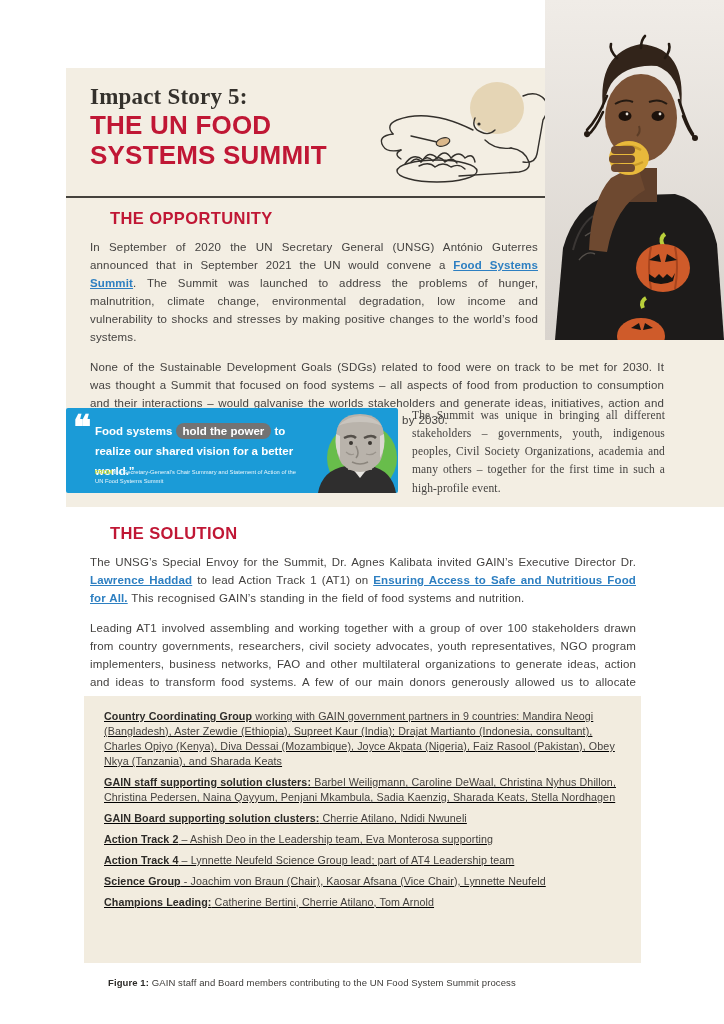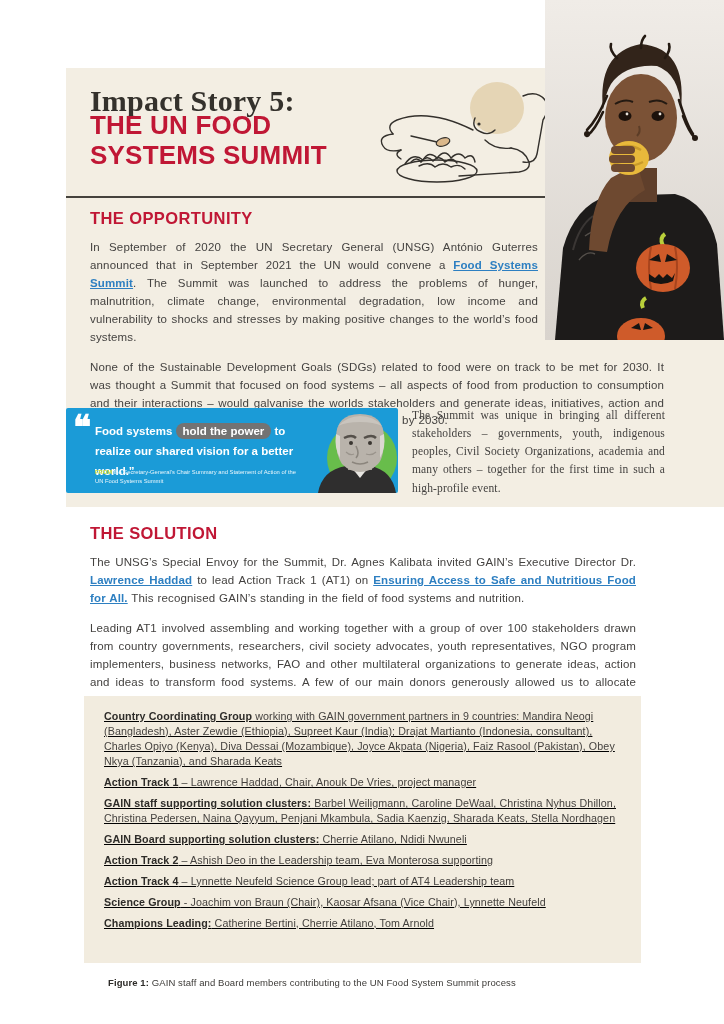--- a/index.html
+++ b/index.html
@@ -9,37 +9,38 @@
     position:relative; width:724px; height:1024px; background:#ffffff;
     overflow:hidden; margin:0 auto;
   }
   .top-panel {
     position:absolute; left:66px; top:68px; width:658px; height:439px;
     background:#f3eee3;
   }
   .kicker {
     position:absolute; left:90px; top:84px;
     font-family:"Liberation Serif", serif; font-weight:bold;
-    font-size:30px; color:#34312c; letter-spacing:.2px;
+    font-size:23px; color:#34312c; letter-spacing:.2px;
   }
   .main-title {
     position:absolute; left:90px; top:110px; width:270px;
     font-size:26px; font-weight:bold; color:#c01735; line-height:1.17;
     letter-spacing:.2px;
   }
   .header-rule {
     position:absolute; left:66px; top:196px; width:484px; height:2px;
     background:#45423d;
   }
   .lineart { position:absolute; left:345px; top:78px; width:205px; height:118px; }
   .child-photo { position:absolute; left:545px; top:0px; width:179px; height:340px; }
 
   .section-heading {
     font-size:16.5px; font-weight:bold; color:#c01735; letter-spacing:.4px;
     margin-bottom:11px;
+    margin-left:20px;
   }
   .opportunity {
     position:absolute; left:90px; top:209px; width:574px;
   }
   .photo-wrap-spacer { float:right; width:126px; height:112px; }
   .body-p {
     font-size:11.5px; line-height:1.56; color:#444240; text-align:justify;
     word-spacing:.5px; letter-spacing:.15px; margin-bottom:12px;
   }
   a.doc-link { color:#2d7fc1; text-decoration:underline; cursor:pointer;font-weight:bold; }
@@ -220,21 +221,20 @@
   <div class="summit-unique">The Summit was unique in bringing all different stakeholders – governments, youth, indigenous peoples, Civil Society Organizations, academia and many others – together for the first time in such a high-profile event.</div>
 
   <div class="solution">
     <div class="section-heading">THE SOLUTION</div>
     <p class="body-p"><span>The UNSG’s Special Envoy for the Summit, Dr. Agnes Kalibata invited GAIN’s Executive Director Dr. </span><a class="doc-link">Lawrence Haddad</a><span> to lead Action Track 1 (AT1) on </span><a class="doc-link">Ensuring Access to Safe and Nutritious Food for All.</a><span> This recognised GAIN’s standing in the field of food systems and nutrition.</span></p>
     <p class="body-p">Leading AT1 involved assembling and working together with a group of over 100 stakeholders drawn from country governments, researchers, civil society advocates, youth representatives, NGO program implementers, business networks, FAO and other multilateral organizations to generate ideas, action and ideas to transform food systems. A few of our main donors generously allowed us to allocate resources to support this work.</p>
   </div>
 
   <div class="figure-box">
     <div class="fig-item"><b>Country Coordinating Group</b><span> working with GAIN government partners in 9 countries: Mandira Neogi (Bangladesh), Aster Zewdie (Ethiopia), Supreet Kaur (India); Drajat Martianto (Indonesia, consultant), Charles Opiyo (Kenya), Diva Dessai (Mozambique), Joyce Akpata (Nigeria), Faiz Rasool (Pakistan), Obey Nkya (Tanzania), and Sharada Keats</span></div>
-    <div class="fig-item"><b>Action Track 1</b><span> – Lawrence Haddad, Chair, Anouk De Vries, project manager</span></div>
     <div class="fig-item"><b>GAIN staff supporting solution clusters:</b><span> Barbel Weiligmann, Caroline DeWaal, Christina Nyhus Dhillon, Christina Pedersen, Naina Qayyum, Penjani Mkambula, Sadia Kaenzig, Sharada Keats, Stella Nordhagen</span></div>
     <div class="fig-item"><b>GAIN Board supporting solution clusters:</b><span> Cherrie Atilano, Ndidi Nwuneli</span></div>
     <div class="fig-item"><b>Action Track 2</b><span> – Ashish Deo in the Leadership team, Eva Monterosa supporting</span></div>
     <div class="fig-item"><b>Action Track 4</b><span> – Lynnette Neufeld Science Group lead; part of AT4 Leadership team</span></div>
     <div class="fig-item"><b>Science Group</b><span> - Joachim von Braun (Chair), Kaosar Afsana (Vice Chair), Lynnette Neufeld</span></div>
     <div class="fig-item"><b>Champions Leading:</b><span> Catherine Bertini, Cherrie Atilano, Tom Arnold</span></div>
   </div>
 
   <div class="fig-caption"><b>Figure 1:</b><span> GAIN staff and Board members contributing to the UN Food System Summit process</span></div>
 

